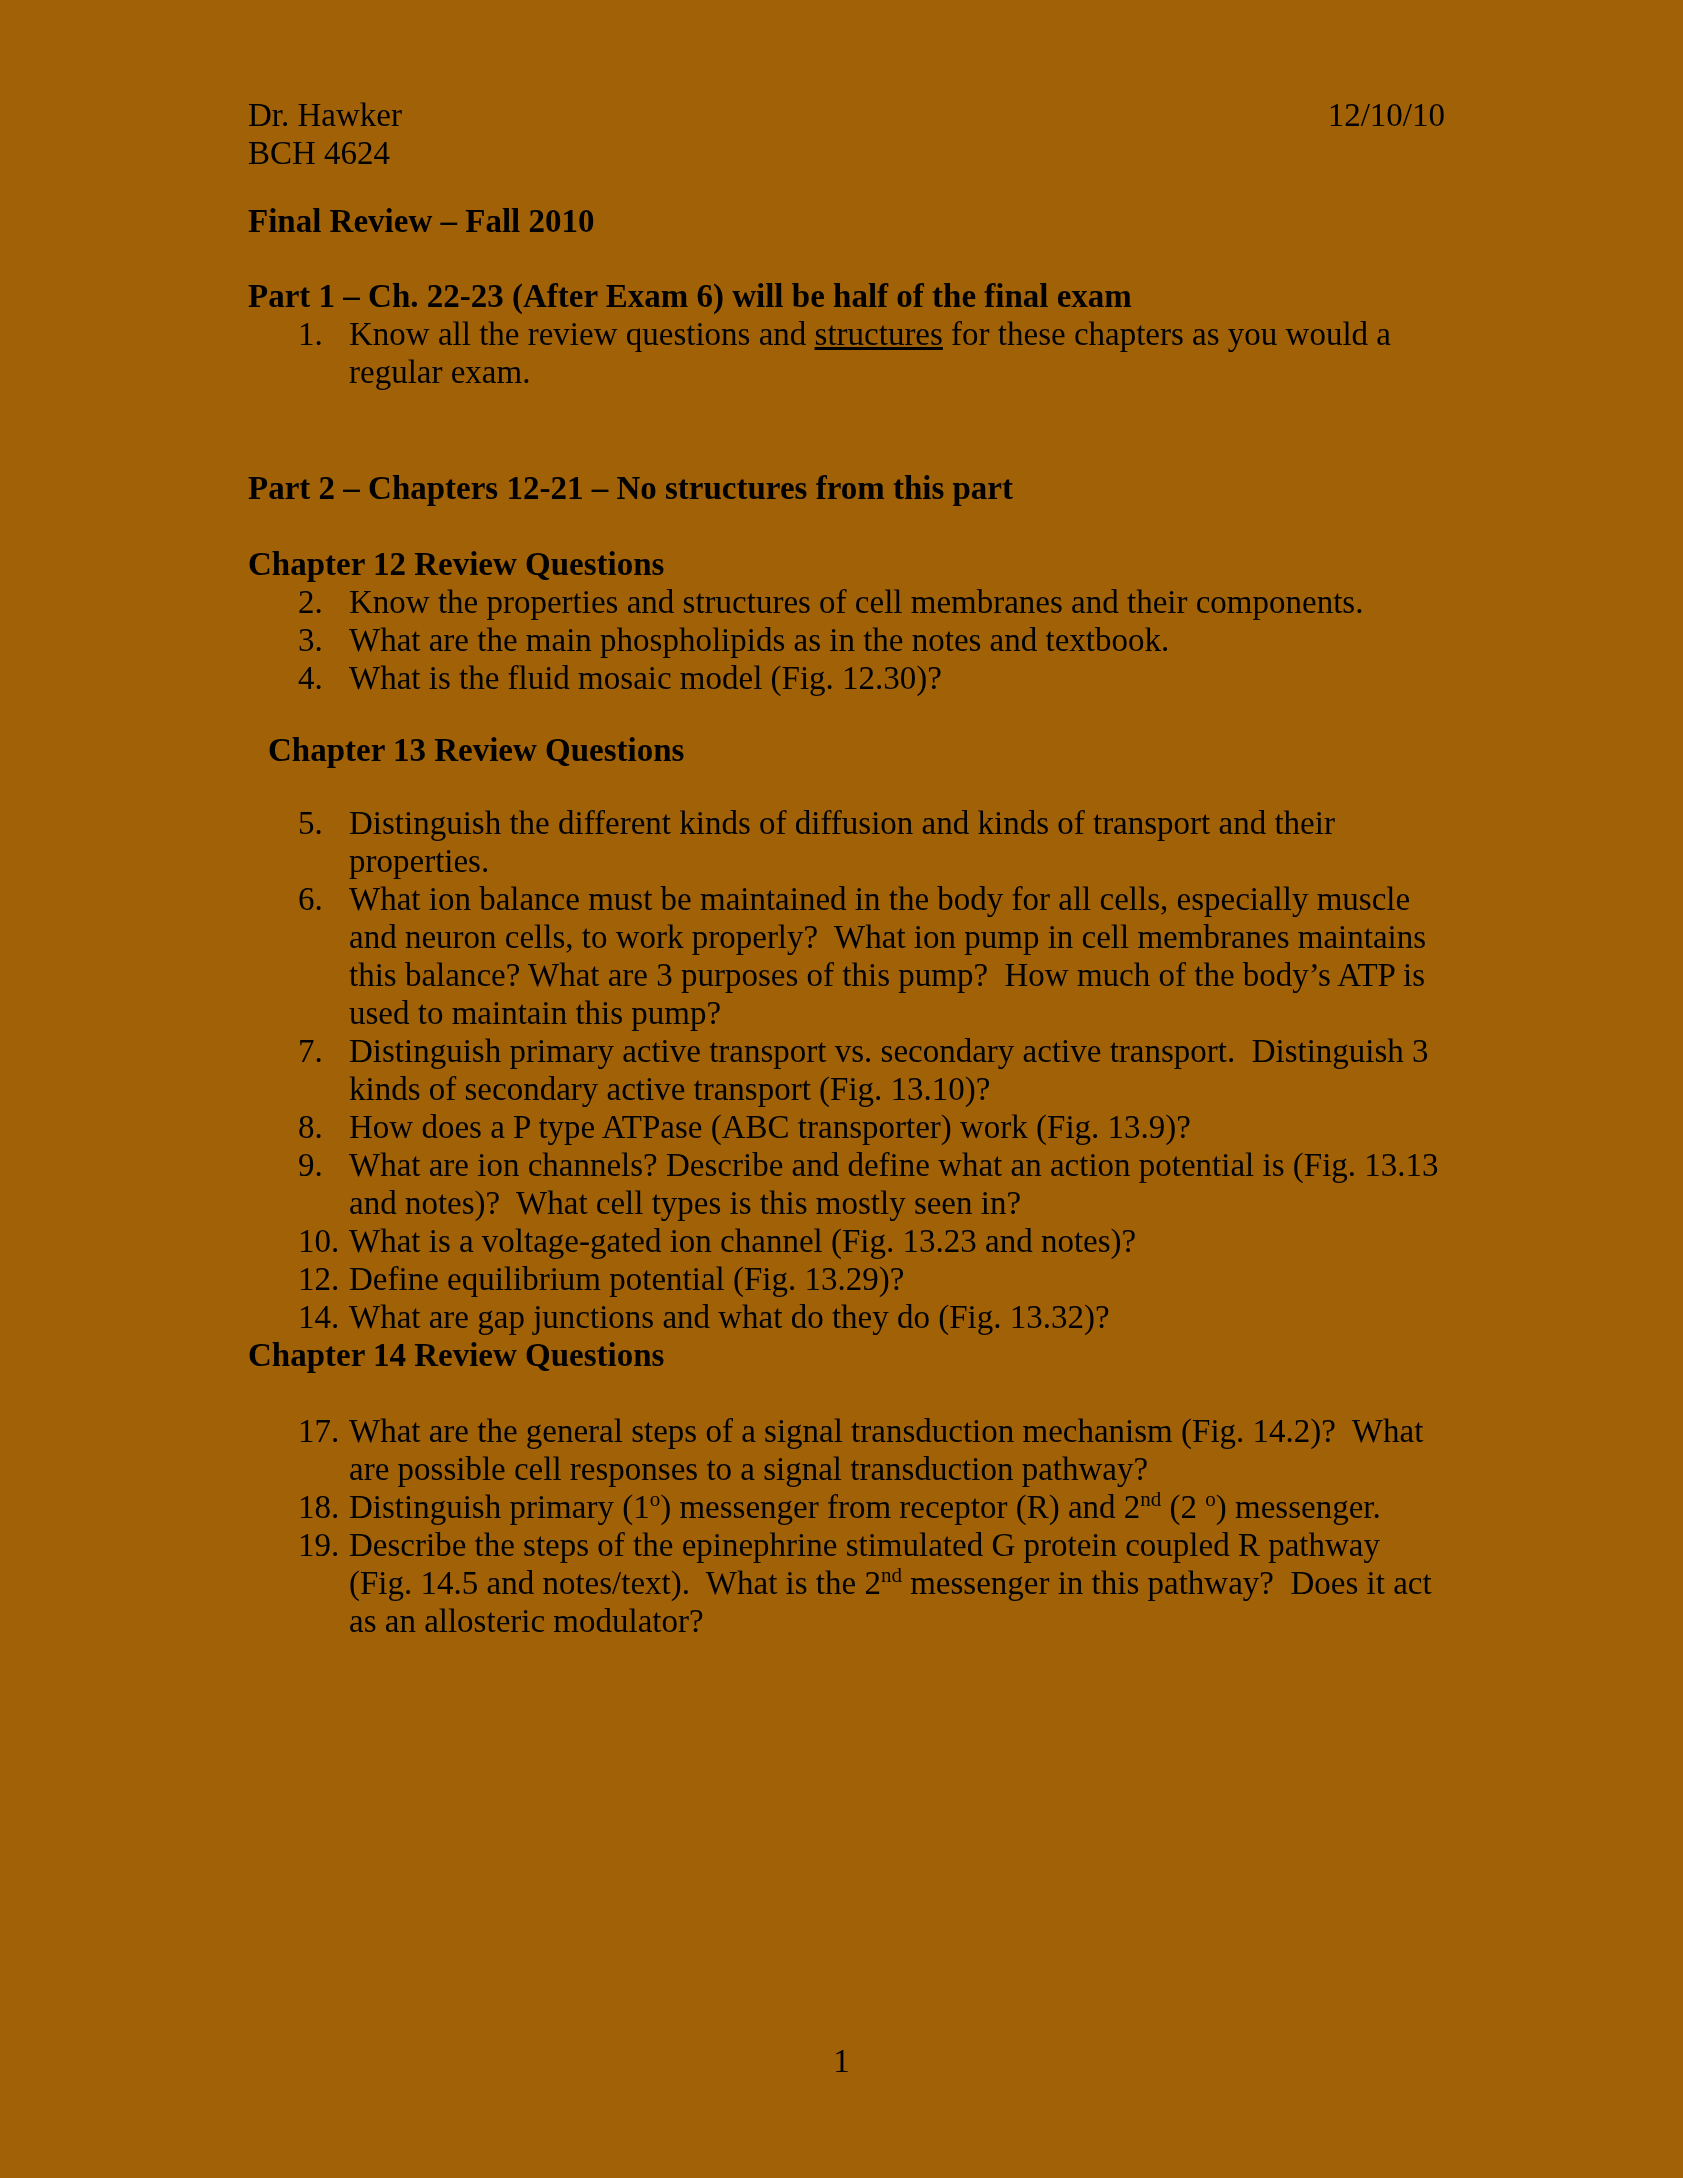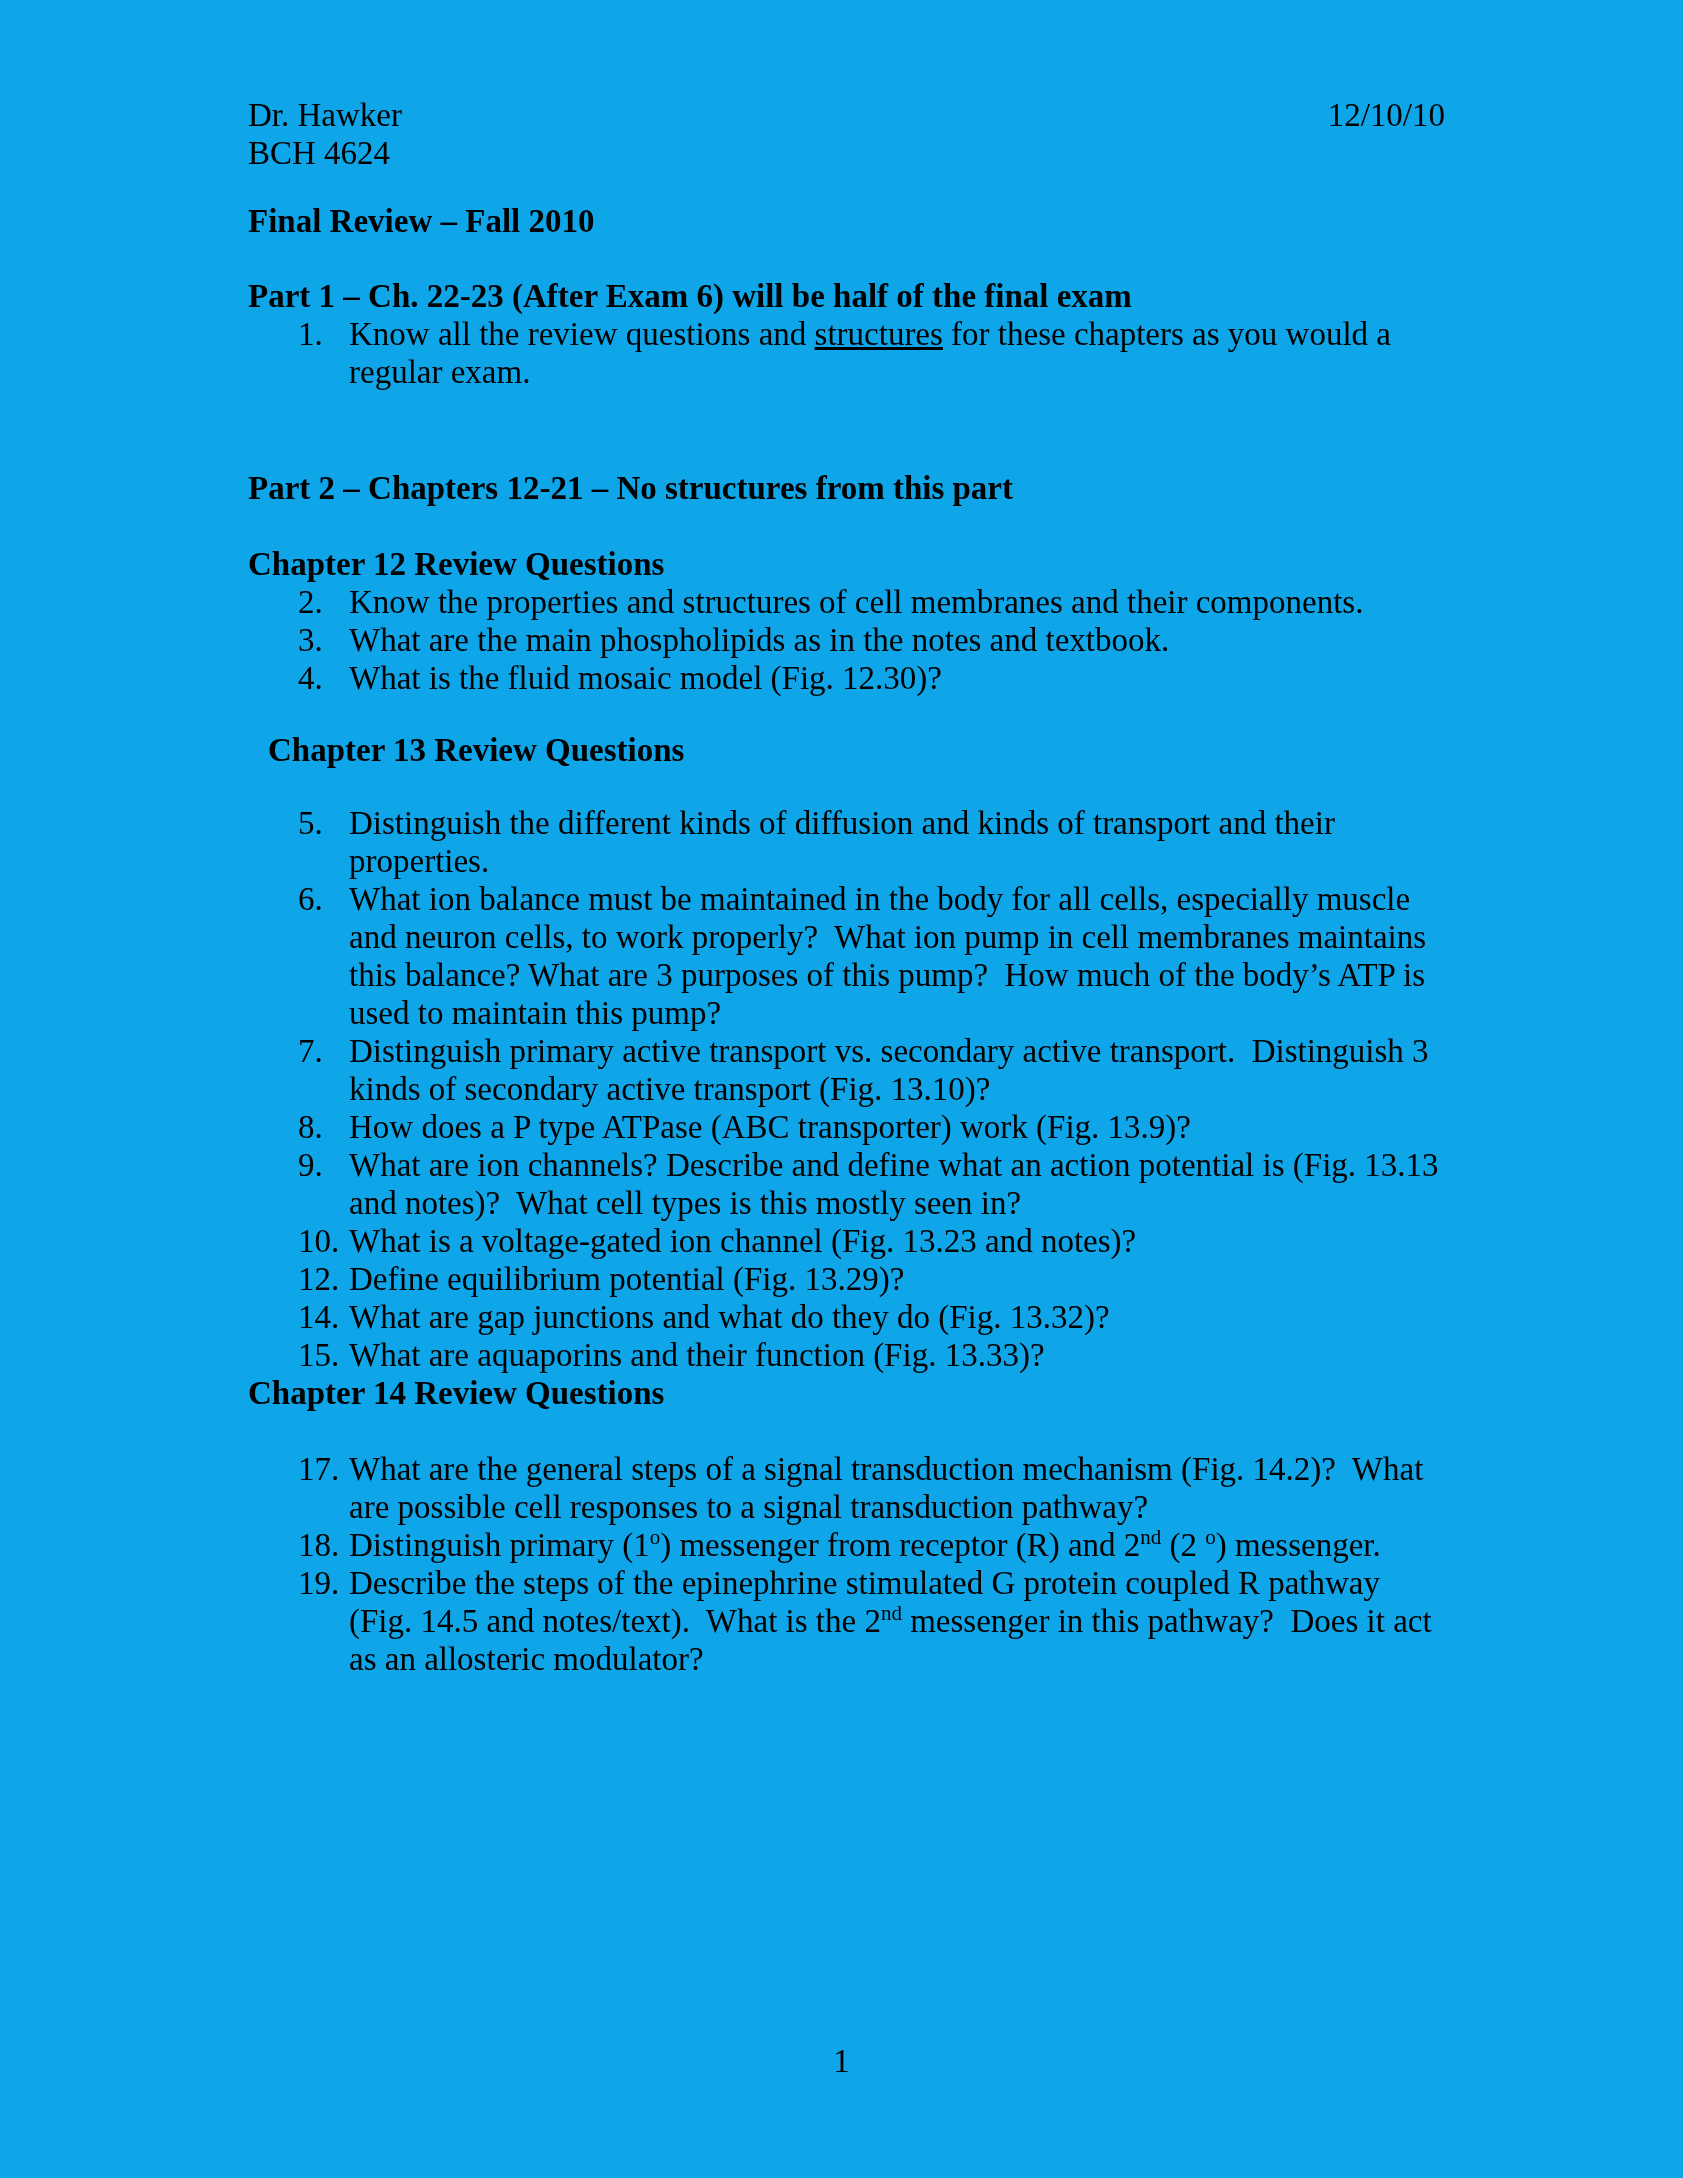--- a/index.html
+++ b/index.html
@@ -15,21 +15,21 @@
     line-height: 38px;
     color: #000000;
     overflow: hidden;
   }
   .page {
     position: relative;
     box-sizing: border-box;
     width: 1683px;
     height: 2178px;
     padding: 96px 238px 0 248px;
-    background: #0ea5e9;
+    background: #a16207;
   }
   .header-row {
     display: flex;
     justify-content: space-between;
   }
   .doc-title {
     font-weight: bold;
     margin-top: 30px;
   }
   .heading {
@@ -140,24 +140,20 @@
             <span class="item-text"><span>What is a voltage-gated ion channel (Fig. 13.23 and notes)?</span></span>
           </div>
           <div class="item">
             <span class="item-num">12.</span>
             <span class="item-text"><span>Define equilibrium potential (Fig. 13.29)?</span></span>
           </div>
           <div class="item">
             <span class="item-num">14.</span>
             <span class="item-text"><span>What are gap junctions and what do they do (Fig. 13.32)?</span></span>
           </div>
-          <div class="item">
-            <span class="item-num">15.</span>
-            <span class="item-text"><span>What are aquaporins and their function (Fig. 13.33)?</span></span>
-          </div>
         </div>
       </div>
       <div class="section section-5">
         <div class="heading">Chapter 14 Review Questions</div>
         <div class="items">
           <div class="item">
             <span class="item-num">17.</span>
             <span class="item-text"><span>What are the general steps of a signal transduction mechanism (Fig. 14.2)?  What are possible cell responses to a signal transduction pathway?</span></span>
           </div>
           <div class="item">

